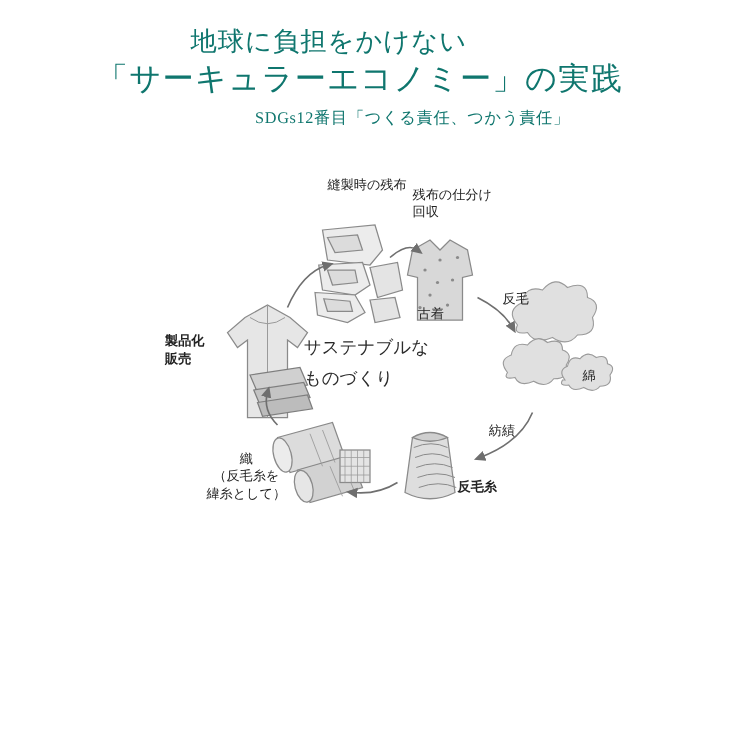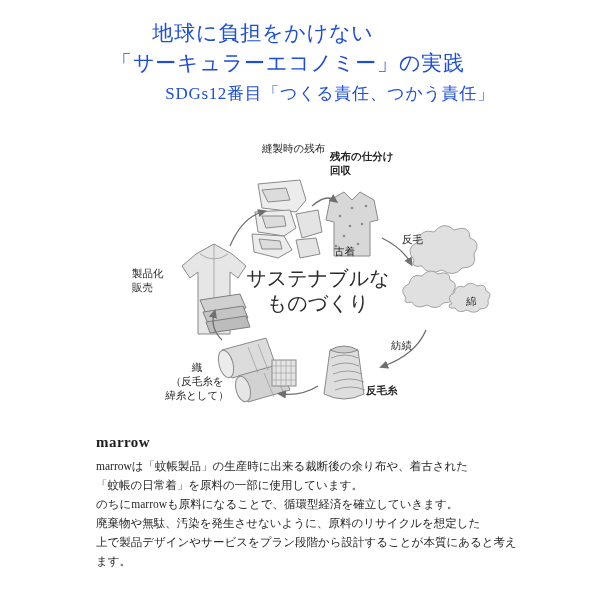--- a/index.html
+++ b/index.html
@@ -24,36 +24,36 @@
   
   .heading {
     position: absolute;
     left: 0;
     top: 18px;
     width: 600px;
     text-align: center;
   }
   .heading .line {
     display: block;
-    color: #1d4ed8;
+    color: #0f766e;
     letter-spacing: 0.04em;
     white-space: nowrap;
   }
   .heading .line1 {
     font-size: 21px;
     line-height: 30px;
     padding-right: 74px;
   }
   .heading .line2 {
-    font-size: 21px;
+    font-size: 25px;
     line-height: 31px;
     padding-right: 24px;
   }
   .heading .line3 {
-    font-size: 17px;
+    font-size: 13px;
     line-height: 30px;
     padding-left: 60px;
   }
 
   
   .diagram {
     position: absolute;
     left: 0;
     top: 128px;
     width: 600px;
@@ -65,25 +65,24 @@
     line-height: 14px;
     color: #232323;
     white-space: pre;
     font-family: "Liberation Serif", serif;
   }
   .center-label {
     position: absolute;
     left: 243px;
     top: 138px;
     width: 150px;
-    font-size: 20px;
+    font-size: 14px;
     line-height: 25px;
     color: #2b2b2b;
     white-space: pre;
-    text-align: center;
   }
 
   .svgwrap {
     position: absolute;
     left: 0;
     top: 0;
   }
 
   
   .textblock {
@@ -216,39 +215,31 @@
 
         <path d="M318 258 q-16 10 -36 8"></path>
 
         <path d="M222 212 q-12 -12 -8 -26"></path>
 
         <path d="M230 118 q12 -28 32 -34"></path>
       </g>
     </svg>
 
     <div class="lbl" style="left:262px; top:14px;">縫製時の残布</div>
-    <div class="lbl" style="left:330px; top:22px;font-weight:bold;">残布の仕分け
+    <div class="lbl" style="left:330px; top:22px;">残布の仕分け
 回収</div>
     <div class="lbl" style="left:334px; top:117px;">古着</div>
     <div class="lbl" style="left:381px; top:105px;margin-left:21px;">反毛</div>
     <div class="lbl" style="left:466px; top:167px;">綿</div>
     <div class="lbl" style="left:391px; top:211px;">紡績</div>
     <div class="lbl" style="left:366px; top:256px;font-weight:bold;">反毛糸</div>
     <div class="lbl" style="left:159px; top:233px; text-align:center; width:76px;">織
 （反毛糸を
 緯糸として）</div>
-    <div class="lbl" style="left:132px; top:139px;">製品化
+    <div class="lbl" style="left:132px; top:139px;font-weight:bold;">製品化
 販売</div>
 
     <div class="center-label">サステナブルな
 ものづくり</div>
   </div>
 
-  <div class="textblock">
-    <div class="brand">marrow</div>
-    <div class="body-para">marrowは「蚊帳製品」の生産時に出来る裁断後の余り布や、着古された
-「蚊帳の日常着」を原料の一部に使用しています。
-のちにmarrowも原料になることで、循環型経済を確立していきます。
-廃棄物や無駄、汚染を発生させないように、原料のリサイクルを想定した
-上で製品デザインやサービスをプラン段階から設計することが本質にあると考えます。</div>
-  </div>
 
 </div>
 
 </body></html>

